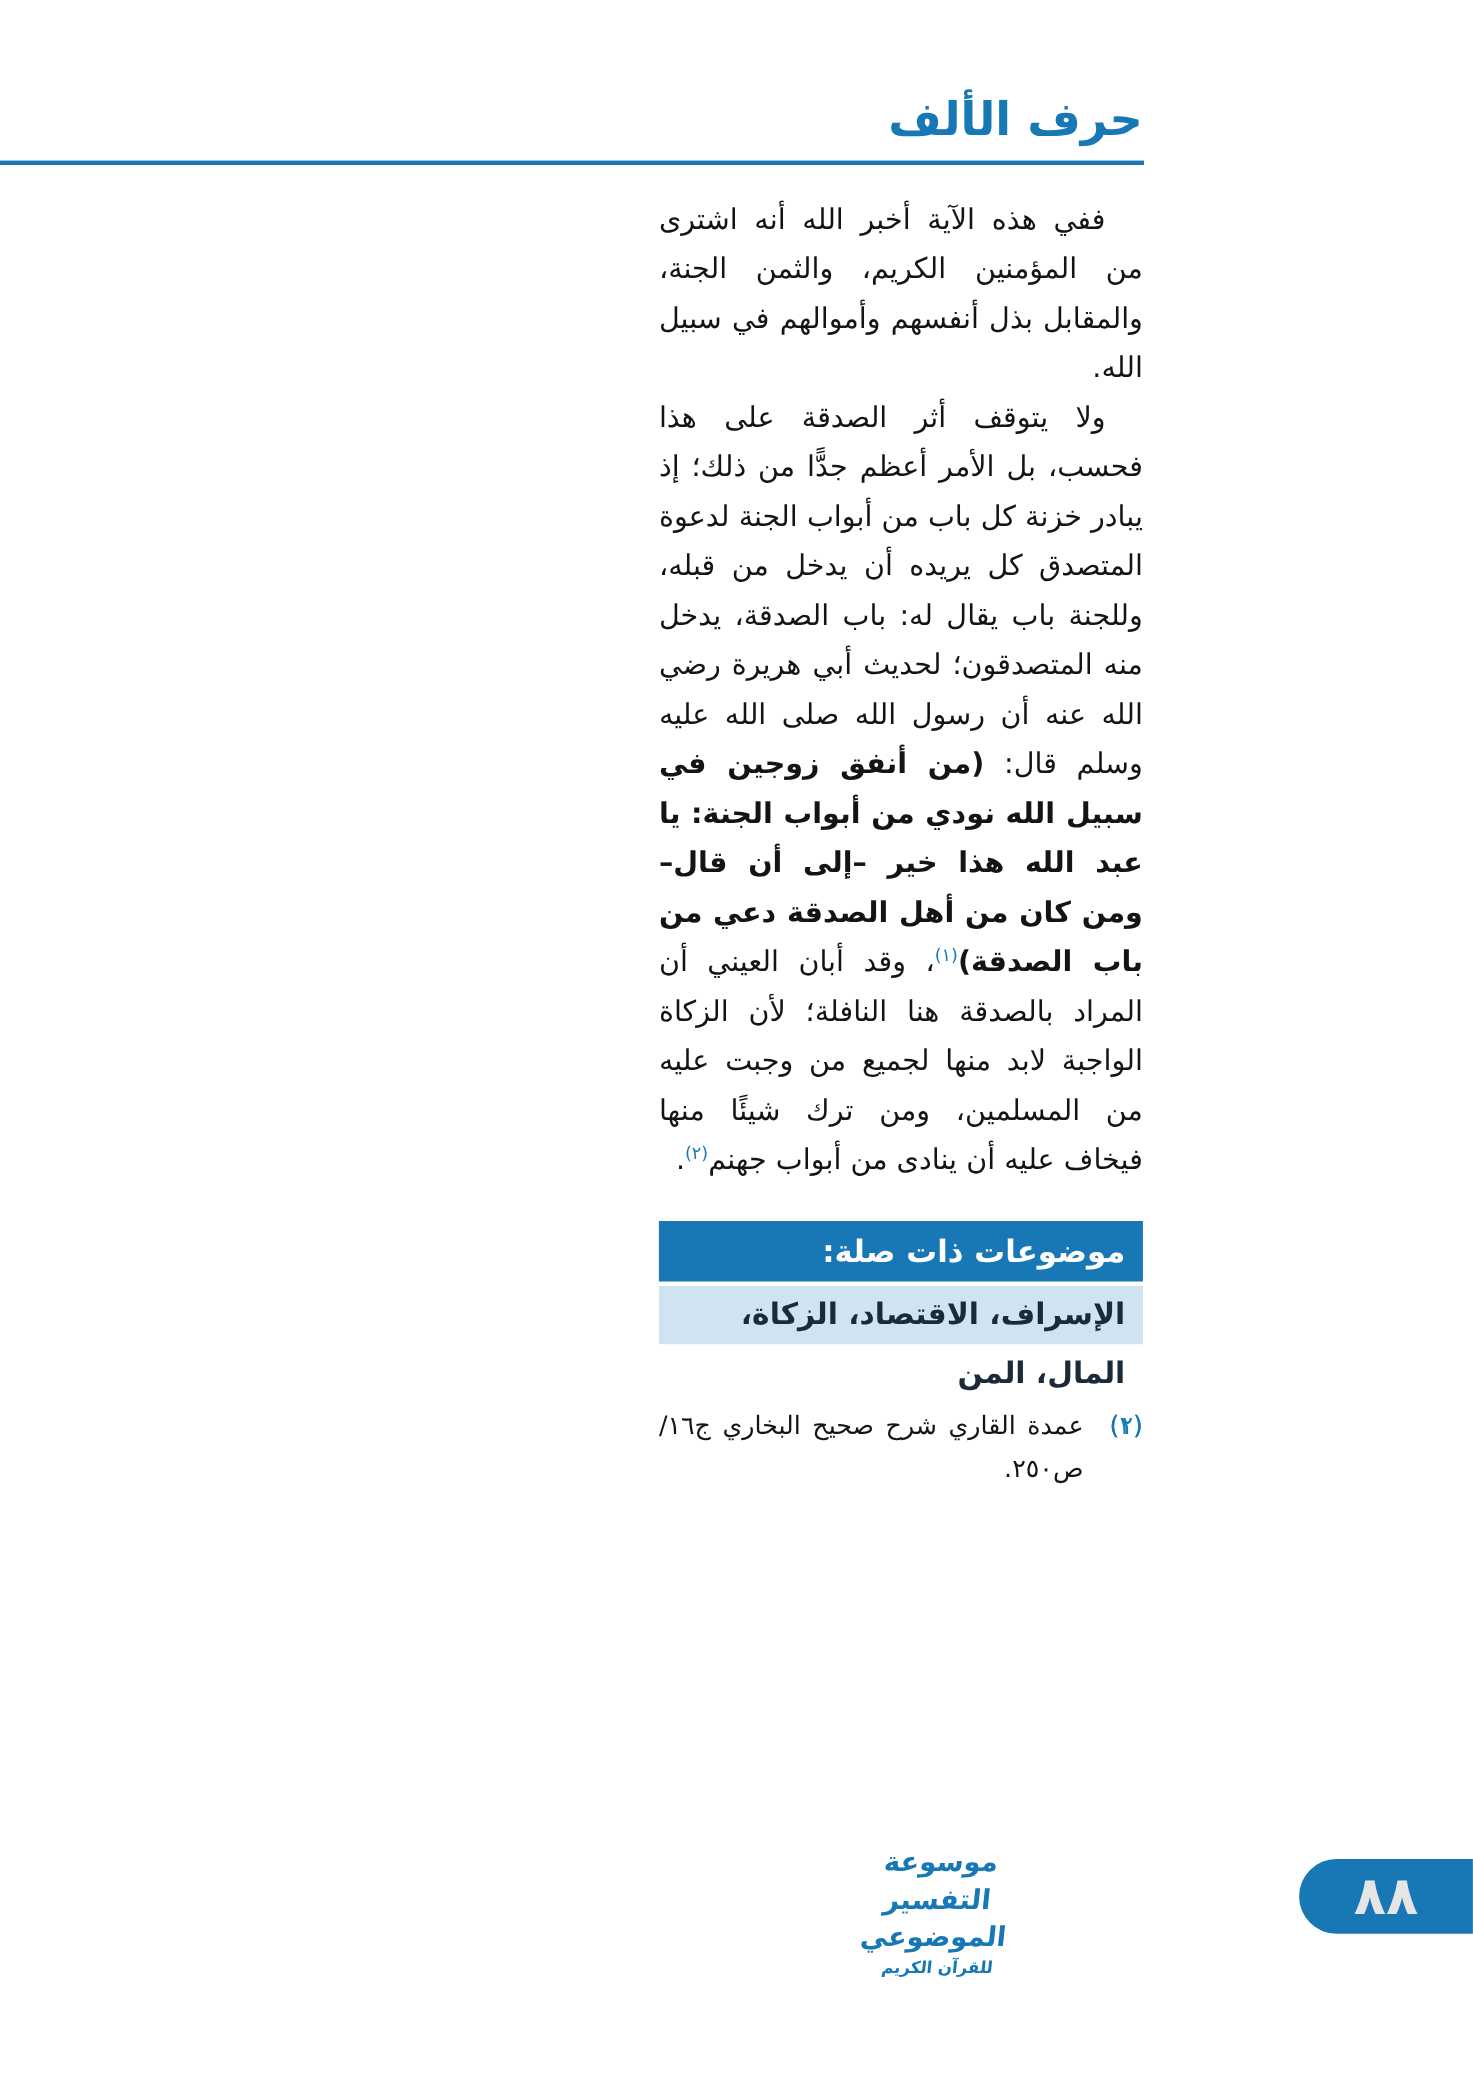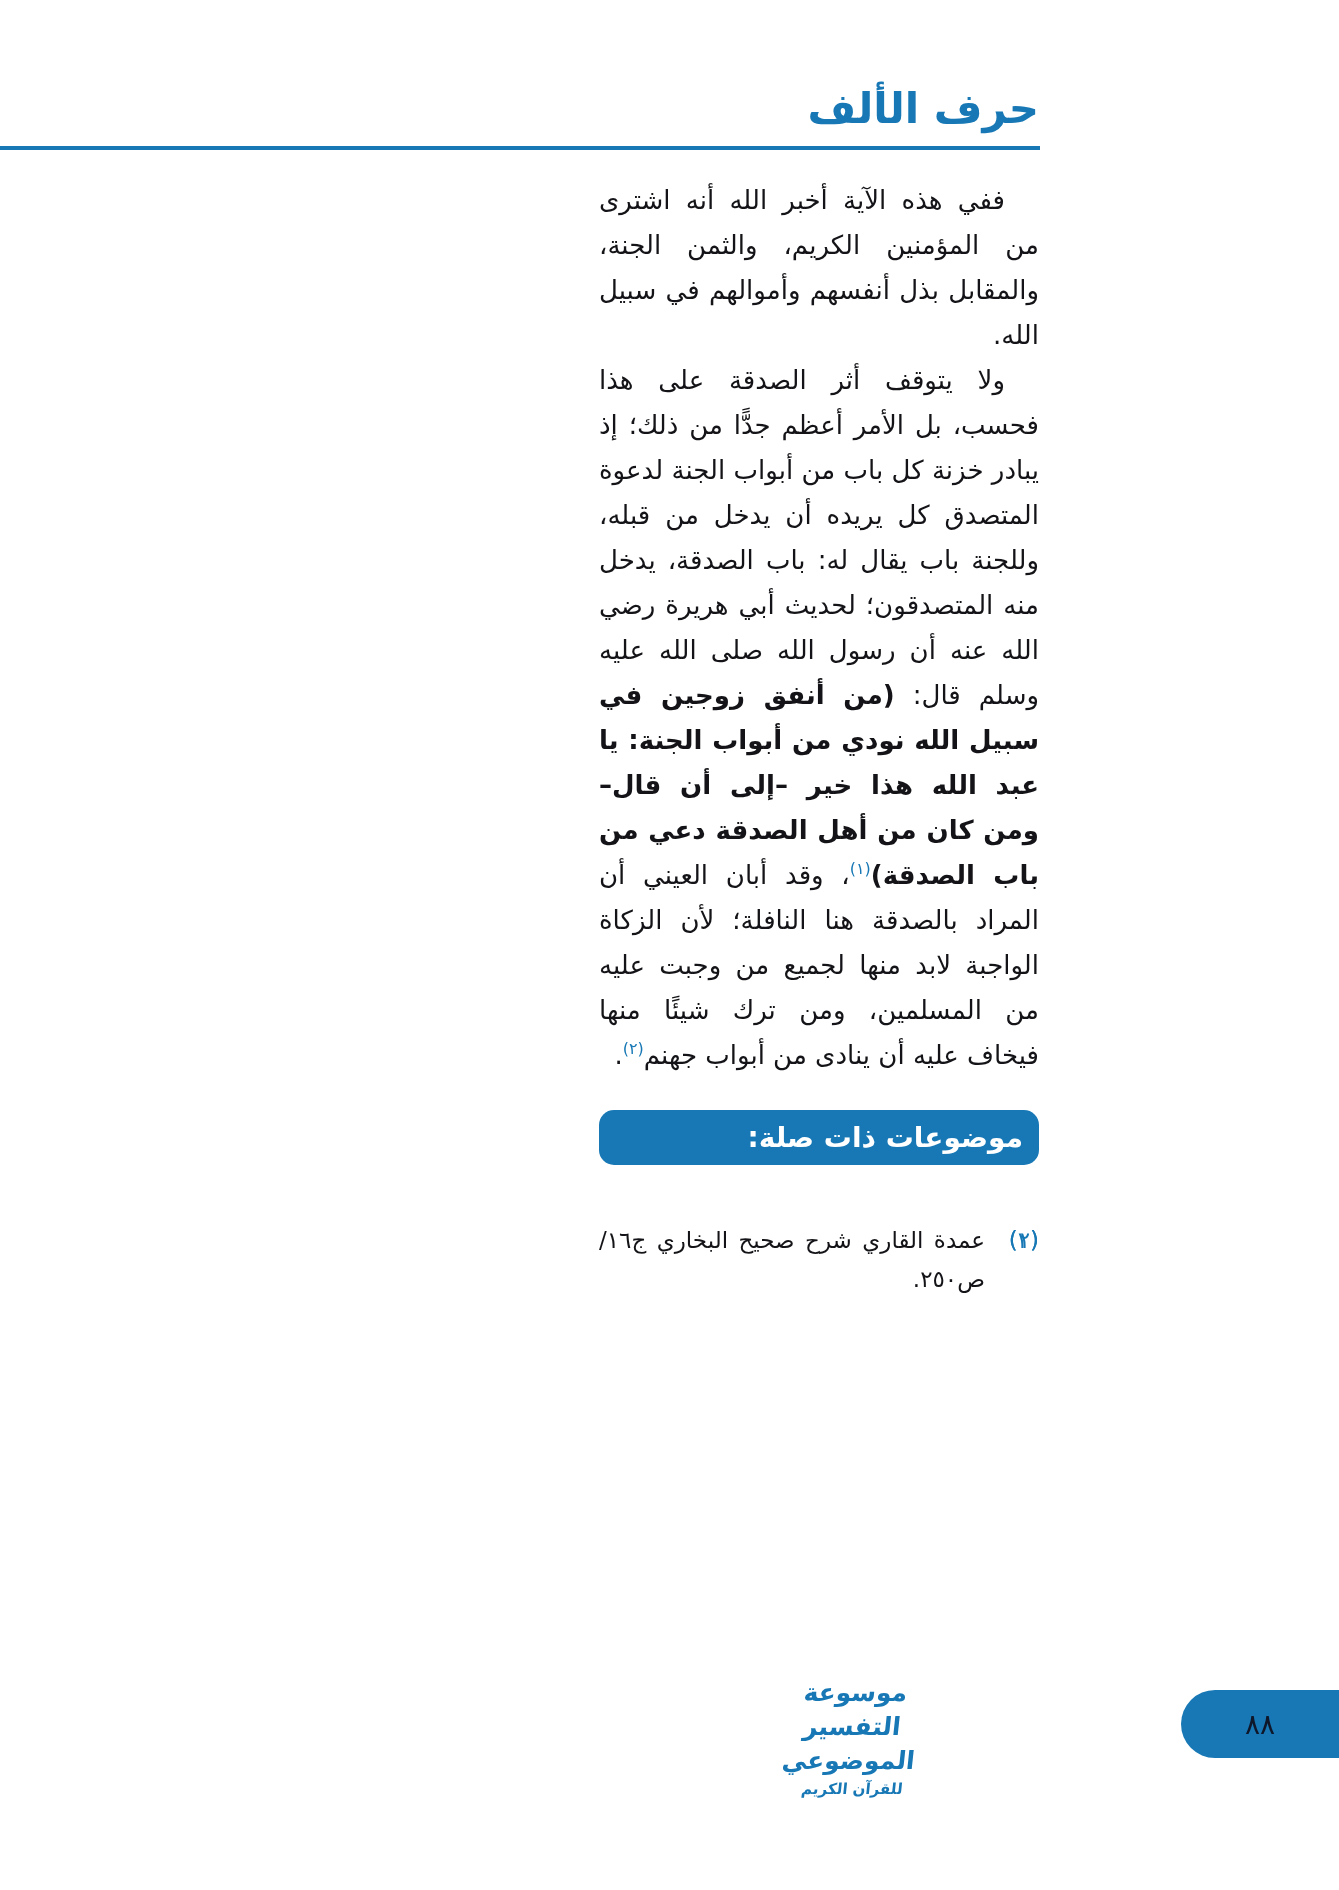--- a/index.html
+++ b/index.html
@@ -76,21 +76,20 @@
   
   .related-header{
     margin-top:32px;
     background:var(--accent);
     color:#ffffff;
     font-weight:bold;
     font-size:28px;
     height:55px;
     line-height:55px;
     padding-right:16px;
-    border-radius:15px;
   }
   .related-topics{
     margin-top:4px;
     background:var(--light-box);
     color:#1b2a38;
     font-weight:bold;
     font-size:27px;
     height:53px;
     line-height:53px;
     padding-right:16px;
@@ -138,23 +137,23 @@
     position:absolute;
     top:1690px;
     right:0;
     width:158px;
     height:68px;
     background:var(--accent);
     border-radius:45px 0 0 45px;
     display:flex;
     align-items:center;
     justify-content:center;
-    color:#0f172a;
-    font-size:28px;
-    font-weight:normal;
+    color:#e5e5e5;
+    font-size:48px;
+    font-weight:bold;
   }
 </style>
 </head>
 <body>
 
 <div class="page">
 
   <div class="header-title">حرف الألف</div>
   <div class="header-rule"></div>
 
@@ -164,20 +163,21 @@
     <div class="body-text">
       <p>
         <span>ففي هذه الآية أخبر الله أنه اشترى من المؤمنين الكريم، والثمن الجنة، والمقابل بذل أنفسهم وأموالهم في سبيل الله.</span>
       </p>
       <p>
         <span>ولا يتوقف أثر الصدقة على هذا فحسب، بل الأمر أعظم جدًّا من ذلك؛ إذ يبادر خزنة كل باب من أبواب الجنة لدعوة المتصدق كل يريده أن يدخل من قبله، وللجنة باب يقال له: باب الصدقة، يدخل منه المتصدقون؛ لحديث أبي هريرة رضي الله عنه أن رسول الله صلى الله عليه وسلم قال: </span><span class="hadith">(من أنفق زوجين في سبيل الله نودي من أبواب الجنة: يا عبد الله هذا خير –إلى أن قال– ومن كان من أهل الصدقة دعي من باب الصدقة)</span><sup class="fn-ref">(١)</sup><span>، وقد أبان العيني أن المراد بالصدقة هنا النافلة؛ لأن الزكاة الواجبة لابد منها لجميع من وجبت عليه من المسلمين، ومن ترك شيئًا منها فيخاف عليه أن ينادى من أبواب جهنم</span><sup class="fn-ref">(٢)</sup><span>.</span>
       </p>
     </div>
 
     <div class="related-header">موضوعات ذات صلة:</div>
+    <div class="related-topics">الإسراف، الاقتصاد، الزكاة، المال، المن</div>
 
     <div class="footnotes">
       <div class="footnote">
         <span class="marker">(١)</span>
       </div>
       <div class="footnote">
         <span class="marker">(٢)</span>
         <span>عمدة القاري شرح صحيح البخاري ج١٦/ ص٢٥٠.</span>
       </div>
     </div>

